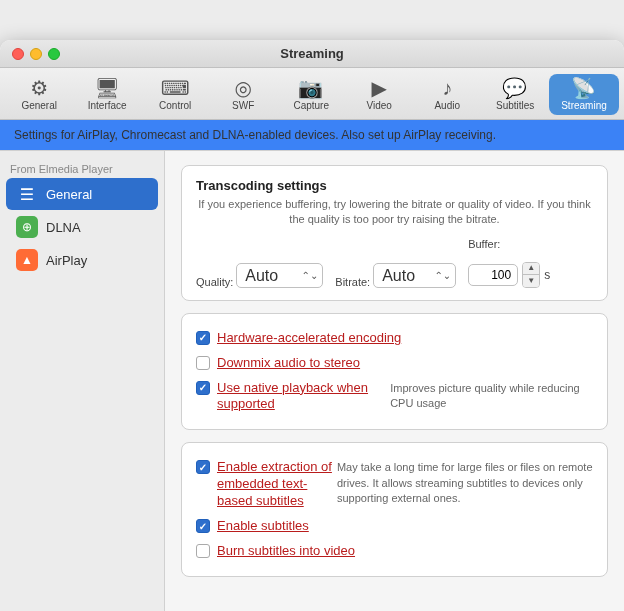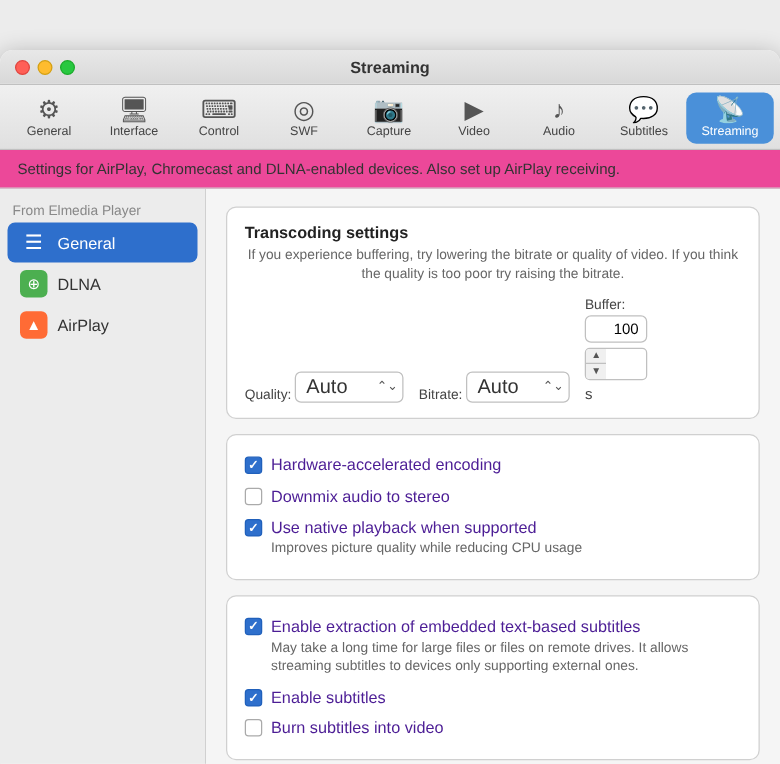--- a/index.html
+++ b/index.html
@@ -86,21 +86,21 @@
     .toolbar-icon {
       font-size: 20px;
       color: #555;
       line-height: 1;
     }
     .toolbar-label {
       font-size: 10px;
       color: #444;
     }
     .description-bar {
-      background: #ec4899;
+      background: #3b82f6;
       border-bottom: 1px solid #d0d0d0;
       padding: 8px 14px;
       font-size: 12px;
       color: #333;
       flex-shrink: 0;
     }
     .main-content {
       display: flex;
       flex: 1;
       overflow: hidden;
@@ -226,26 +226,26 @@
       right: 5px;
       top: 50%;
       transform: translateY(-50%);
       pointer-events: none;
       color: #555;
       font-size: 10px;
     }
     .buffer-group {
       display: flex;
       flex-direction: column;
-      gap: 2px;
+      gap: 12px;
     }
     .buffer-input-row {
       display: flex;
+      align-items: center;
       gap: 4px;
-      flex-direction: column;
     }
     .buffer-input {
       width: 50px;
       border: 1px solid #c0c0c0;
       border-radius: 5px;
       padding: 3px 6px;
       font-size: 12px;
       text-align: right;
       background: white;
     }
@@ -300,32 +300,33 @@
       border-color: #2060bb;
     }
     .checkbox.checked::after {
       content: '✓';
       color: white;
       font-size: 10px;
       font-weight: bold;
     }
     .checkbox-label {
       font-size: 13px;
-      color: #4c1d95;
+      color: #b91c1c;
       line-height: 1.3;
+      text-decoration: underline;
     }
     .checkbox-sub-desc {
       font-size: 11px;
       color: #666;
       line-height: 1.4;
       margin-top: 1px;
     }
     .checkbox-text-block {
       display: flex;
-      flex-direction: column;
+      flex-direction: row;
     }
     .bottom-bar {
       display: flex;
       justify-content: flex-end;
       padding: 6px 12px;
       background: #ececec;
       border-top: 1px solid #d0d0d0;
       flex-shrink: 0;
     }
     .help-btn {

